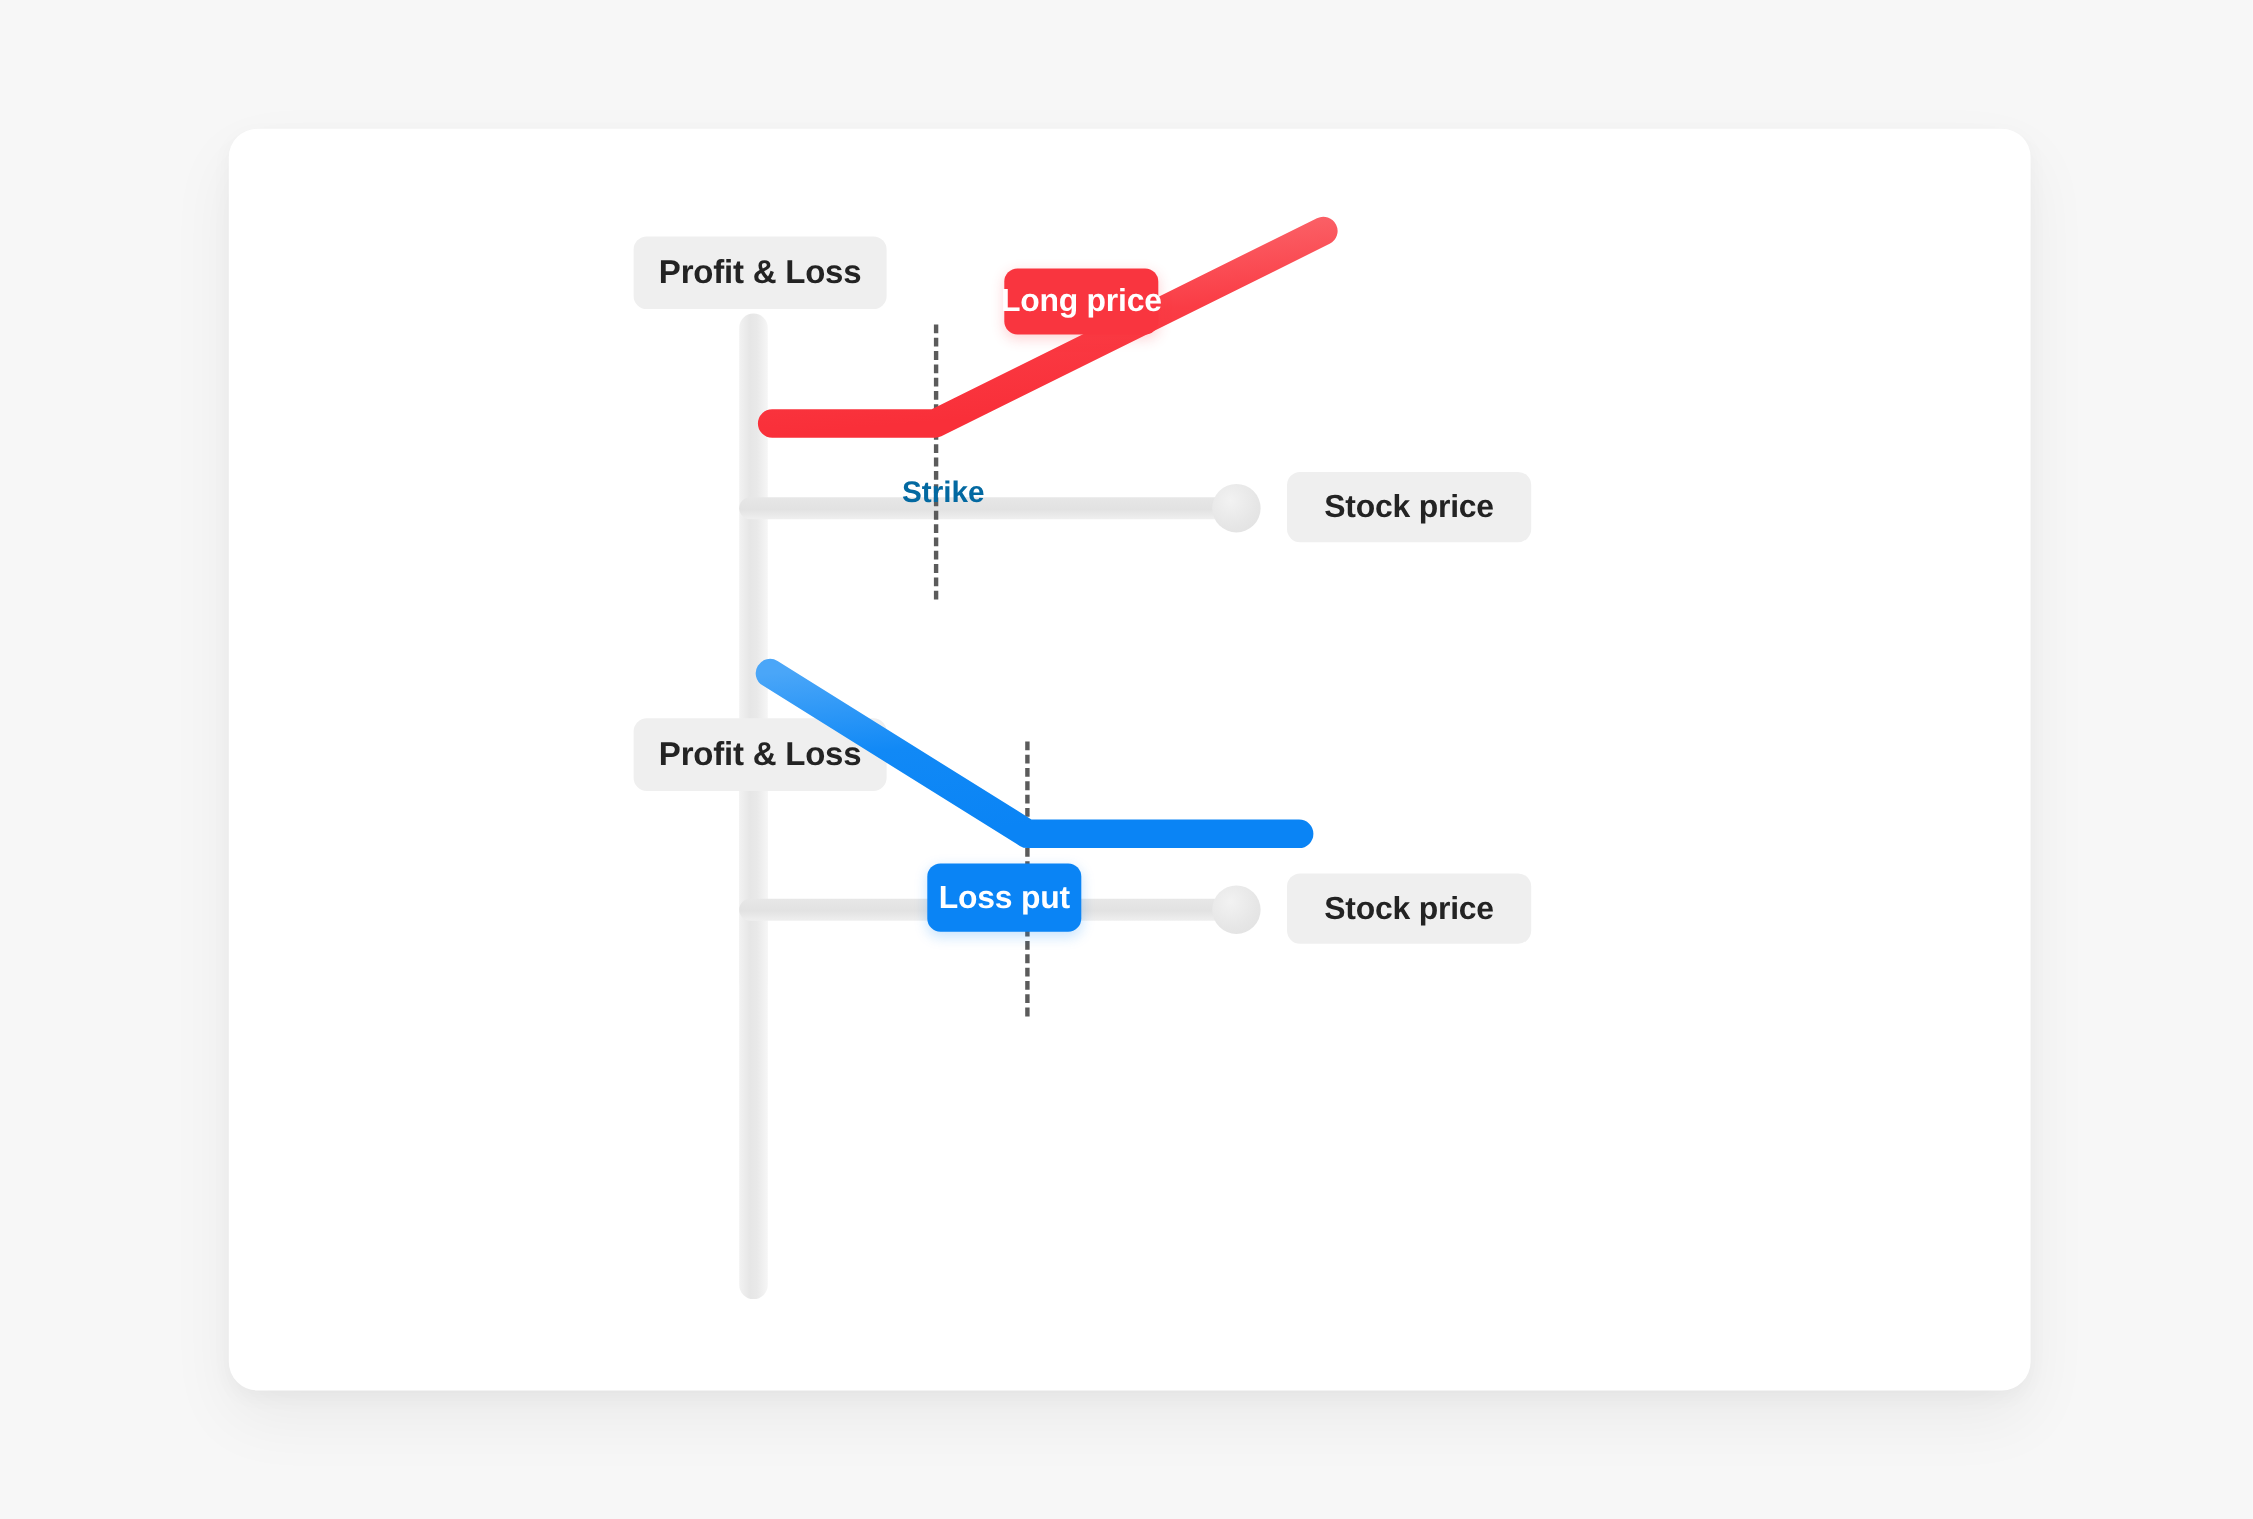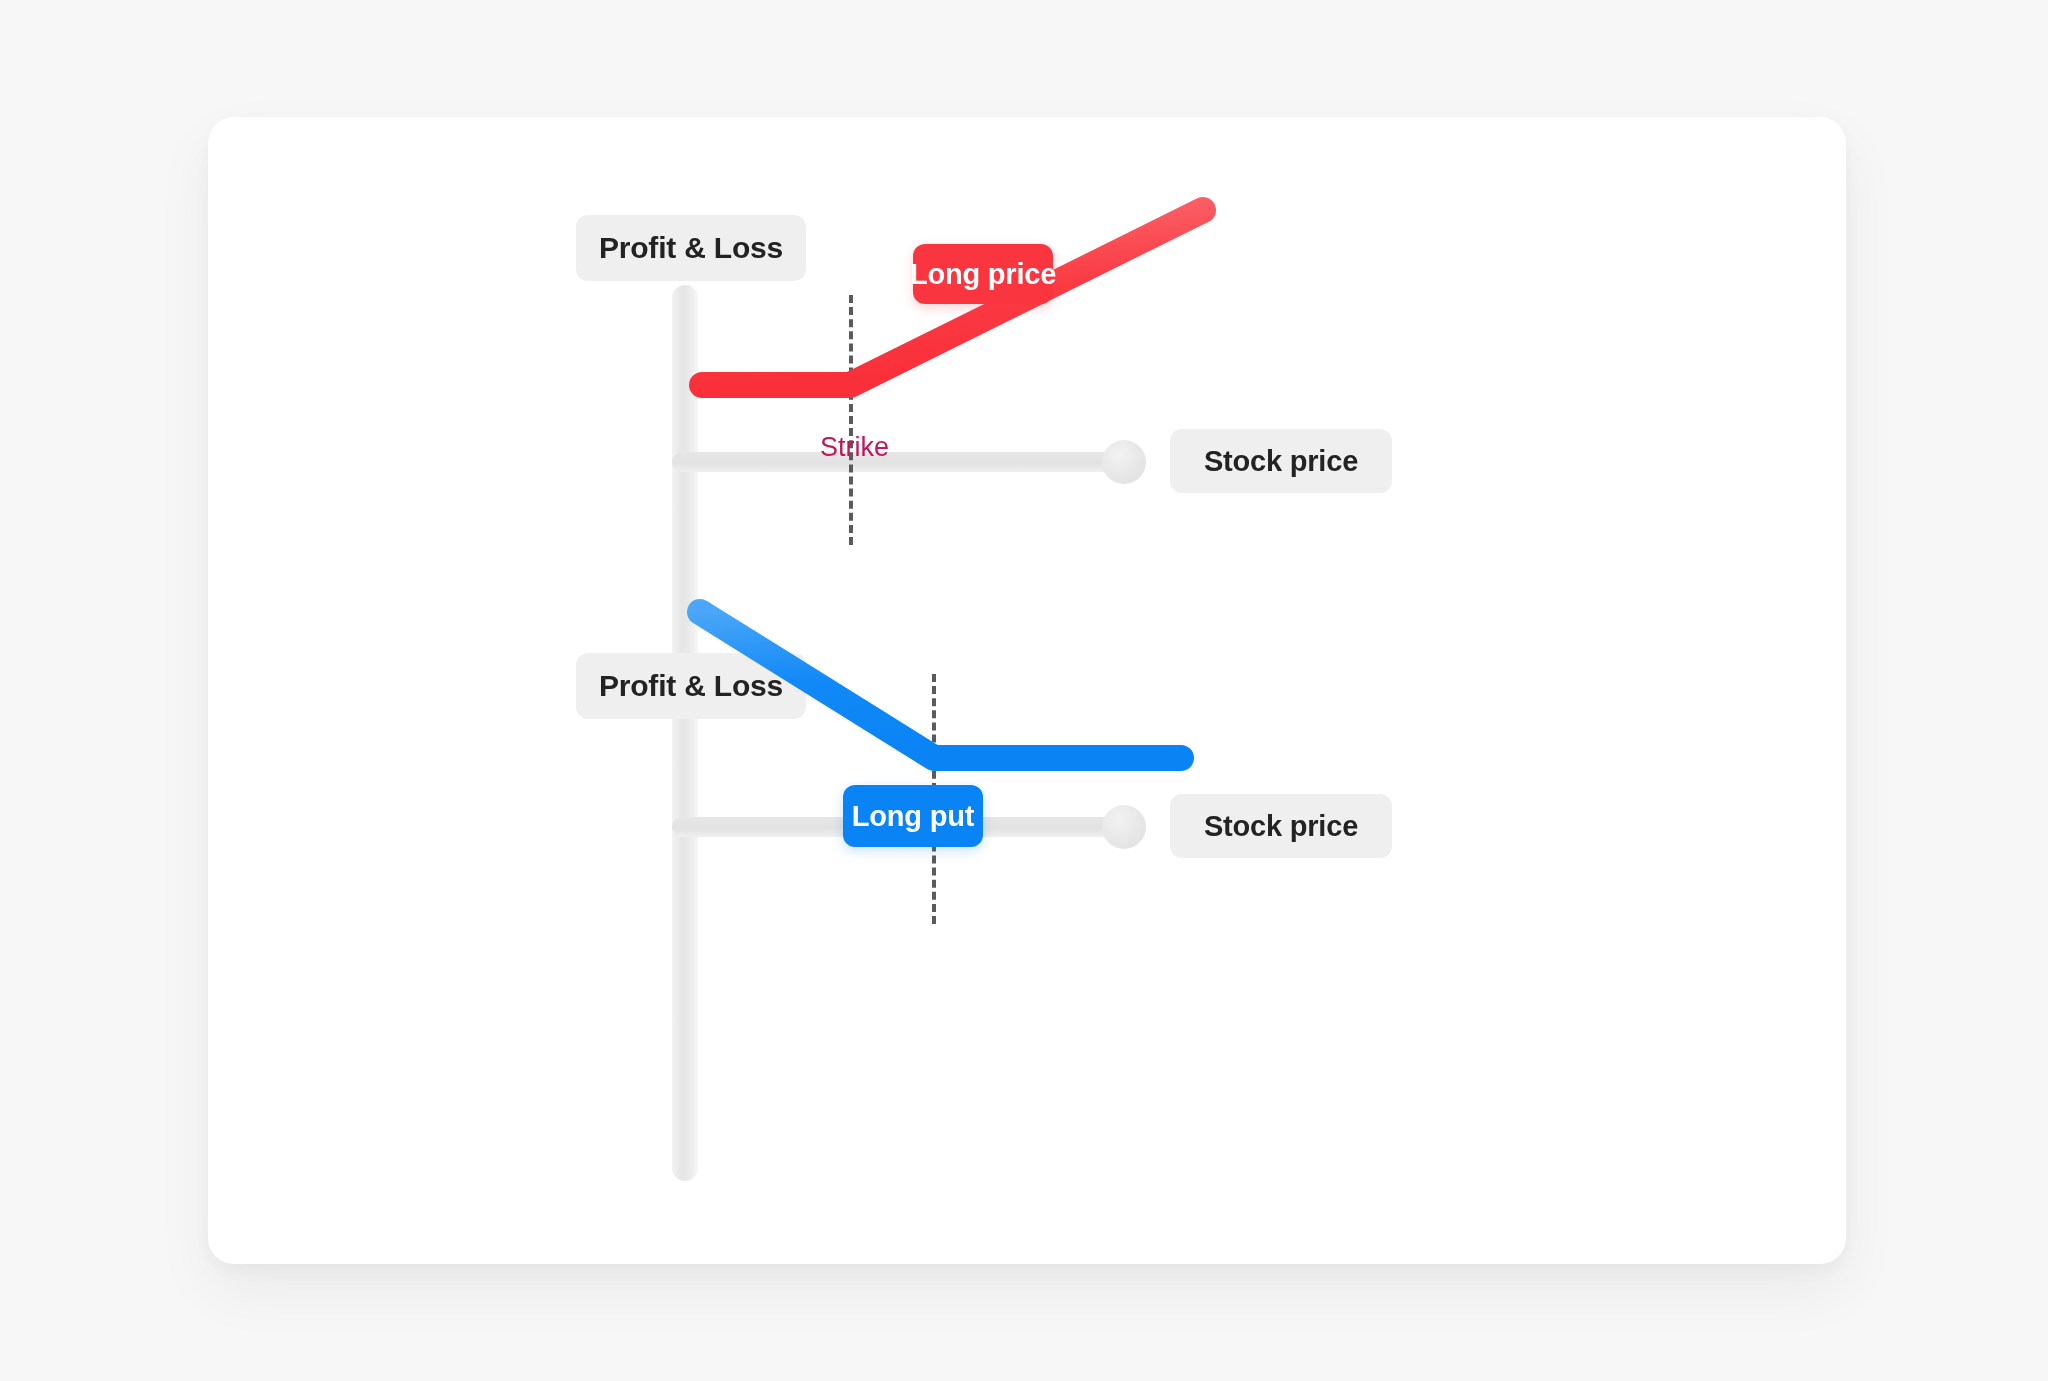--- a/index.html
+++ b/index.html
@@ -79,23 +79,23 @@
   }
 
   
   .strike-line {
     position: absolute;
     width: 0;
     border-left: 4px dashed #5b5b5b;
   }
   .strike-caption {
     position: absolute;
-    color: #be185d;
+    color: #0369a1;
     font-size: 27px;
-    font-weight: 400;
+    font-weight: 700;
     white-space: nowrap;
     user-select: none;
   }
 
   
   .payoff-svg {
     position: absolute;
     left: 0;
     top: 0;
     width: 1638px;
@@ -159,16 +159,16 @@
       <defs>
         <linearGradient id="gradBlue" x1="0" y1="0" x2="0.3" y2="1">
           <stop offset="0%" stop-color="#4aa6f8"></stop>
           <stop offset="50%" stop-color="#1189f6"></stop>
           <stop offset="100%" stop-color="#0a84f5"></stop>
         </linearGradient>
       </defs>
       <path d="M 492 495 L 726 641 L 973 641" fill="none" stroke="url(#gradBlue)" stroke-width="26" stroke-linecap="round" stroke-linejoin="round"></path>
     </svg>
 
-    <div class="pill pill-blue" style="left:635px; top:668px; width:140px; height:62px; font-size:29px;">Long put</div>
+    <div class="pill pill-blue" style="left:635px; top:668px; width:140px; height:62px; font-size:29px;">Loss put</div>
   </div>
 
 </div>
 
 </body></html>

